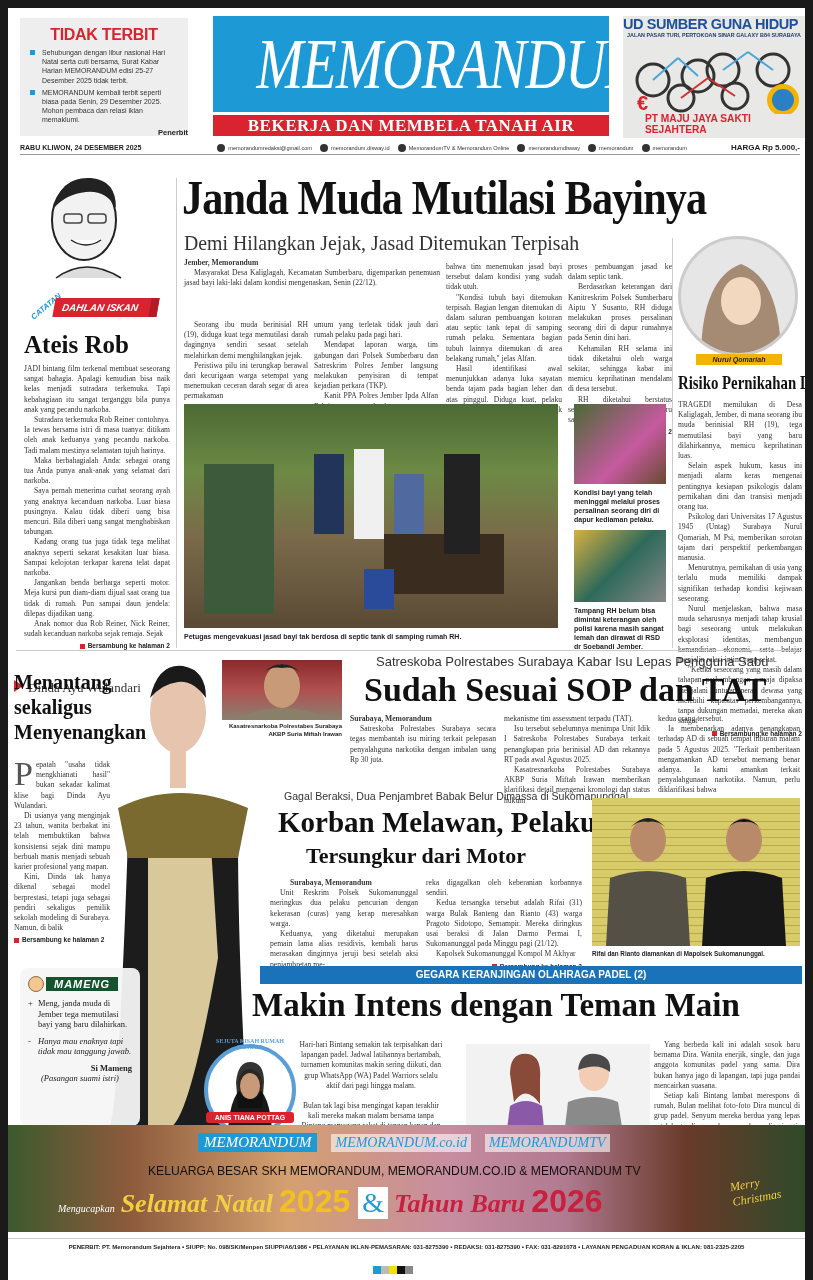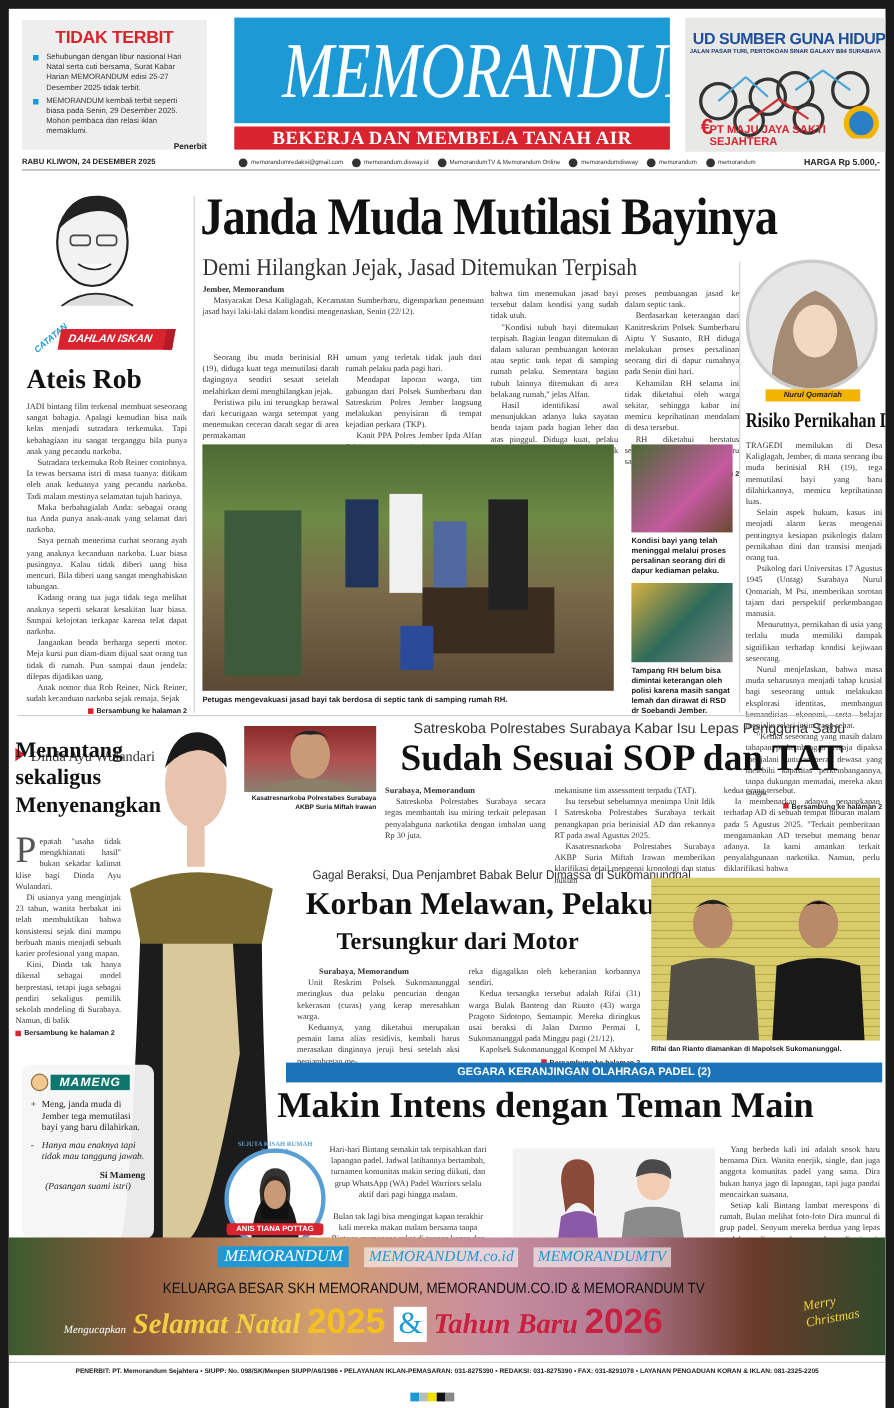--- a/index.html
+++ b/index.html
@@ -17,21 +17,21 @@
 .notice{left:12px;top:10px;width:168px;height:118px;background:#eeeeee}
 .notice h3{color:#d9232e;font-family:"Liberation Sans",sans-serif;font-size:16px;font-weight:bold;text-align:center;margin-top:8px;letter-spacing:-0.3px}
 .notice ul{list-style:none;margin:4px 10px 0 10px}
 .notice li{font-family:"Liberation Sans",sans-serif;font-size:7px;line-height:9.2px;color:#333;padding-left:12px;position:relative;margin-bottom:3px}
 .notice li::before{content:"";position:absolute;left:0;top:2px;width:5px;height:5px;background:#1a9ad6}
 .notice .sign{font-family:"Liberation Sans",sans-serif;font-size:7.5px;font-weight:bold;text-align:right;}
 .logo{left:205px;top:8px;width:396px;height:96px;background:#1d9ad6}
 .logo span{display:block;color:#fff;font-family:"Liberation Serif",serif;font-style:italic;font-size:72px;line-height:96px;text-align:center;transform:scaleX(0.78);letter-spacing:-1px;white-space:nowrap}
 .tagline{left:205px;top:107px;width:396px;height:21px;background:#d9232e;color:#fff;font-family:"Liberation Serif",serif;font-weight:bold;font-size:17px;line-height:21px;text-align:center;letter-spacing:0.5px}
 .ad{left:615px;top:8px;width:182px;height:122px;background:#e8e8e6}
-.ad .t1{color:#1c4f9c;font-family:"Liberation Sans",sans-serif;font-weight:bold;font-size:14.5px;text-align:right;margin-top:12px;letter-spacing:-0.4px}
+.ad .t1{color:#1c4f9c;font-family:"Liberation Sans",sans-serif;font-weight:bold;font-size:14.5px;text-align:left;margin-top:0;letter-spacing:-0.4px}
 .ad .t2{color:#1c3a70;font-family:"Liberation Sans",sans-serif;font-weight:bold;font-size:5.4px;text-align:center}
 .ad .t3{position:absolute;bottom:3px;left:22px;color:#d9232e;font-family:"Liberation Sans",sans-serif;font-weight:bold;font-size:10.2px}
 .dateline{left:12px;top:133px;width:780px;height:14px;font-family:"Liberation Sans",sans-serif;font-size:7px;line-height:14px;border-bottom:1.5px solid #999}
 .social{display:inline-flex;align-items:center;margin-right:8px;font-size:5.6px;color:#333}
 .social i{display:inline-block;width:8px;height:8px;border-radius:50%;background:#333;margin-right:3px}
 
 .vrule{background:#ccc;width:1px}
 .headline{font-family:"Liberation Serif",serif;font-weight:bold;color:#111;white-space:nowrap}
 .mameng{left:12px;top:960px;width:120px;height:158px;background:rgba(245,245,245,0.95);border-radius:8px;padding:8px 8px}
 .banner{left:0;top:1117px;width:797px;height:107px;background:linear-gradient(90deg,#3c5a2e 0%,#8c5a3c 15%,#d4a070 35%,#c78da0 55%,#b07a90 70%,#6a3a2a 85%,#2e4a2a 100%)}
@@ -278,21 +278,21 @@
       <ellipse cx="152" cy="42" rx="18" ry="22" fill="#b88a6a"></ellipse>
         <path d="M134 32 Q152 10 170 32 Q162 22 152 24 Q142 22 134 32Z" fill="#111"></path>
       <path d="M110 148 L114 80 Q152 66 190 80 L194 148Z" fill="#181818"></path>
     </svg>
   </div>
   <div class="abs cap" style="left:584px;top:941px;width:208px;font-size:6.3px">Rifai dan Rianto diamankan di Mapolsek Sukomanunggal.</div>
 
   <div class="abs mameng">
     <div style="display:flex;align-items:center;margin-bottom:6px">
       <span style="width:16px;height:16px;border-radius:50%;background:#f2c890;border:1px solid #8a6a40;margin-right:2px"></span>
-      <span style="background:#0f766e;color:#fff;font-family:'Liberation Sans',sans-serif;font-weight:bold;font-style:italic;font-size:11px;padding:1px 8px;letter-spacing:1px">MAMENG</span>
+      <span style="background:#14532d;color:#fff;font-family:'Liberation Sans',sans-serif;font-weight:bold;font-style:italic;font-size:11px;padding:1px 8px;letter-spacing:1px">MAMENG</span>
     </div>
     <div style="font-size:8.5px;line-height:10.5px;padding-left:10px;position:relative;margin-bottom:6px"><span style="position:absolute;left:0">+</span><span>Meng, janda muda di Jember tega memutilasi bayi yang baru dilahirkan.</span></div>
     <div style="font-size:8.5px;line-height:10.5px;padding-left:10px;position:relative;font-style:italic;margin-bottom:6px"><span style="position:absolute;left:0">-</span><span>Hanya mau enaknya tapi tidak mau tanggung jawab.</span></div>
     <div style="font-size:8.5px;font-weight:bold;text-align:right">Si Mameng</div>
     <div style="font-size:8.5px;font-style:italic;text-align:center">(Pasangan suami istri)</div>
   </div>
 
   <div class="abs" style="left:252px;top:958px;width:542px;height:18px;background:#1a73b8;color:#fff;font-family:'Liberation Sans',sans-serif;font-weight:bold;font-size:10px;line-height:18px;text-align:center">GEGARA KERANJINGAN OLAHRAGA PADEL (2)</div>
   <div class="abs headline" style="left:244px;top:976px;font-size:33px;line-height:42px">Makin Intens dengan Teman Main</div>
 

